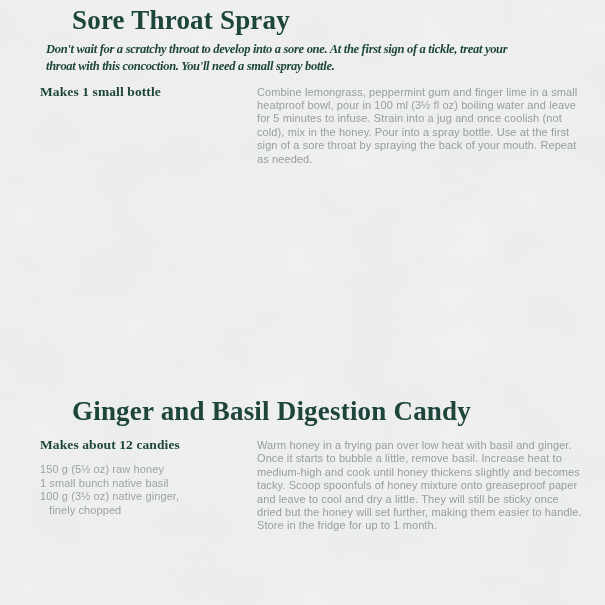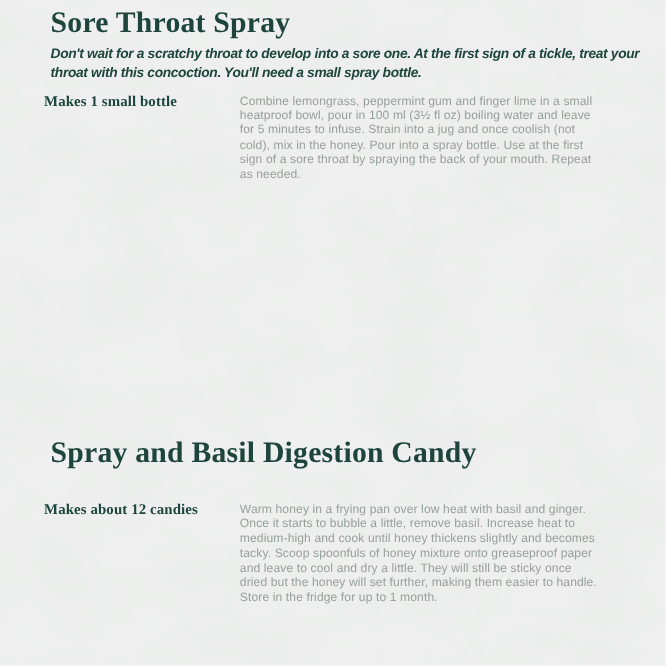--- a/index.html
+++ b/index.html
@@ -27,47 +27,48 @@
     width: 605px; height: 605px;
     opacity: 0.55;
     mix-blend-mode: multiply;
     pointer-events: none;
   }
   .recipe { position: absolute; left: 0; right: 0; }
   .recipe-1 { top: 6px; }
   .recipe-2 { top: 397px; }
 
   .title {
-    margin: 0 0 0 46px;
+    margin: 0 0 0 72px;
     font-family: "Liberation Serif", serif;
     font-weight: 700;
     font-size: 27px;
     line-height: 28px;
     color: var(--green);
     letter-spacing: 0.2px;
     white-space: nowrap;
   }
   .intro {
     margin: 7px 0 0 46px;
     width: 548px;
-    font-family: Liberation Sans, sans-serif;
+    font-family: Liberation Serif, serif;
     font-style: italic;
     font-weight: 700;
     font-size: 12.5px;
     line-height: 16.8px;
     letter-spacing: -0.3px;
     color: var(--green);
     white-space: pre-line;
   }
   .cols {
     display: flex;
     margin-left: 40px;
+    gap: 39px;
   }
   .recipe-1 .cols { margin-top: 9px; }
-  .recipe-2 .cols { margin-top: 30px; }
+  .recipe-2 .cols { margin-top: 12px; }
   .left-col { width: 178px; flex: none; }
   .yield {
     margin: 0 0 10px 0;
     font-family: "Liberation Serif", serif;
     font-weight: 700;
     font-size: 13.5px;
     line-height: 16px;
     color: var(--green);
     letter-spacing: 0.1px;
   }
@@ -122,22 +123,28 @@
 throat with this concoction. You'll need a small spray bottle.</p>
     <div class="cols">
       <div class="left-col">
         <h2 class="yield">Makes 1 small bottle</h2>
       </div>
       <p class="method">Combine lemongrass, peppermint gum and finger lime in a small heatproof bowl, pour in 100 ml (3½ fl oz) boiling water and leave for 5 minutes to infuse. Strain into a jug and once coolish (not cold), mix in the honey. Pour into a spray bottle. Use at the first sign of a sore throat by spraying the back of your mouth. Repeat as needed.</p>
     </div>
   </section>
 
   <section class="recipe recipe-2">
-    <h1 class="title">Spray and Basil Digestion Candy</h1>
+    <h1 class="title">Ginger and Basil Digestion Candy</h1>
     <div class="cols">
       <div class="left-col">
         <h2 class="yield">Makes about 12 candies</h2>
+        <ul class="ingredients">
+          <li class="ingredient">150 g (5½ oz) raw honey</li>
+          <li class="ingredient">1 small bunch native basil</li>
+          <li class="ingredient">100 g (3½ oz) native ginger,
+finely chopped</li>
+        </ul>
       </div>
       <p class="method">Warm honey in a frying pan over low heat with basil and ginger. Once it starts to bubble a little, remove basil. Increase heat to medium-high and cook until honey thickens slightly and becomes tacky. Scoop spoonfuls of honey mixture onto greaseproof paper and leave to cool and dry a little. They will still be sticky once dried but the honey will set further, making them easier to handle. Store in the fridge for up to 1 month.</p>
     </div>
   </section>
 
 </div>
 
 </body></html>

